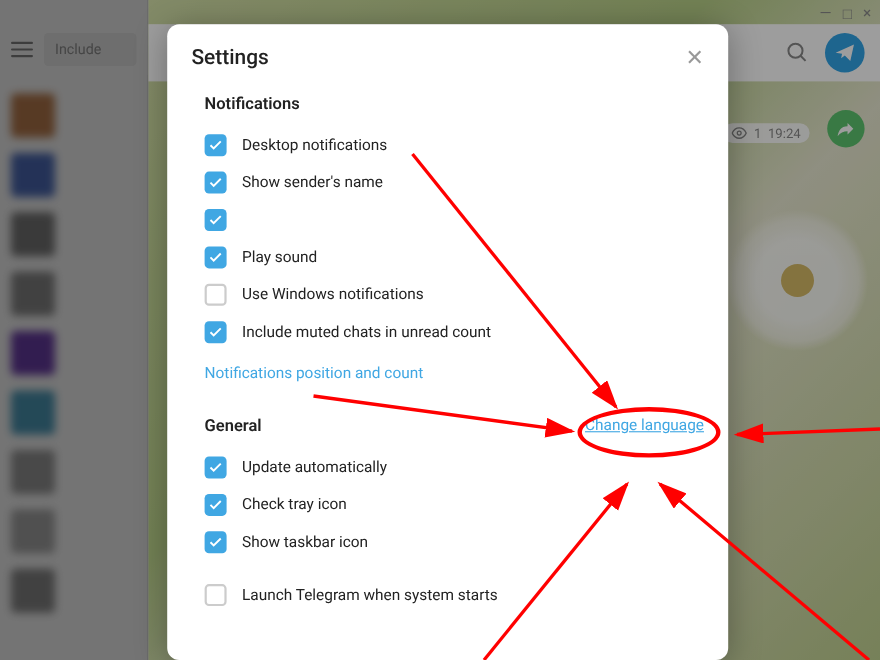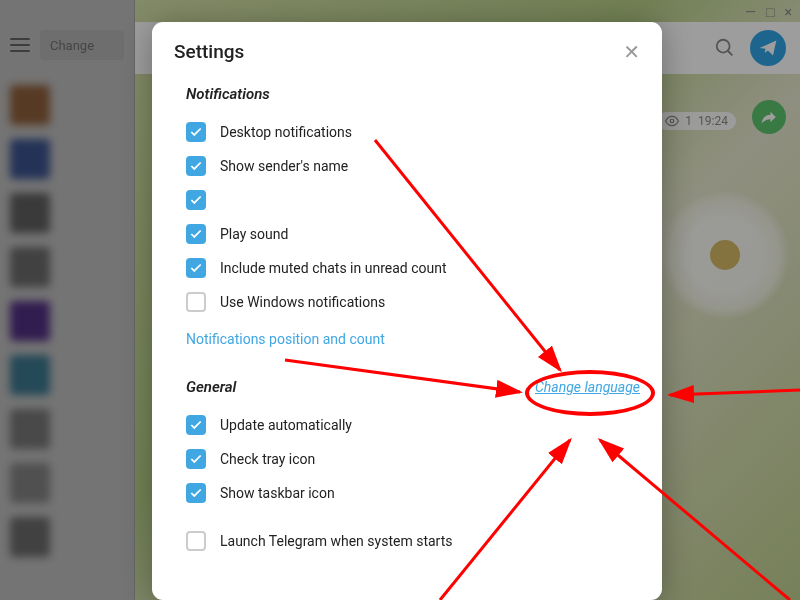--- a/index.html
+++ b/index.html
@@ -102,21 +102,21 @@
       font-size: 19px; font-weight: 500; color: #222;
     }
     .close-x { font-size: 20px; color: #999; cursor: pointer; line-height: 1; }
     .modal-body {
       flex: 1; overflow-y: auto;
       padding: 0 22px 0 34px;
     }
     .section-header {
       font-size: 15px; font-weight: 600; color: #222;
       margin-top: 12px; margin-bottom: 12px;
-      display: flex; justify-content: space-between; align-items: center; font-style: italic;
+      display: flex; justify-content: space-between; align-items: center;
     }
     .section-header .link { font-weight: 400; font-size: 14px; margin-left: 40px; }
     .setting-row {
       display: flex; align-items: center;
       padding: 7px 0;
       gap: 14px;
     }
     .checkbox {
       width: 20px; height: 20px; border-radius: 4px;
       flex-shrink: 0;
@@ -176,21 +176,21 @@
 <body>
 
 <div class="main-bg">
   <div class="sidebar-bg">
     <div class="sidebar-header">
       <div class="hamburger">
           <div></div>
           <div></div>
           <div></div>
         </div>
-      <div class="search-box">Change</div>
+      <div class="search-box">Include</div>
     </div>
     <div class="chat-list" id="chat-list">
         <div class="chat-item">
           <div class="avatar-blur" style="background: rgb(192, 128, 80); filter: blur(4px);"></div>
         </div>
         <div class="chat-item">
           <div class="avatar-blur" style="background: rgb(80, 112, 192); filter: blur(4px);"></div>
         </div>
         <div class="chat-item">
           <div class="avatar-blur" style="background: rgb(128, 128, 128); filter: blur(4px);"></div>
@@ -279,30 +279,30 @@
         </div>
         <div class="setting-row">
           <div class="checkbox checked">
             <svg viewBox="0 0 24 24" fill="none" stroke="#fff" stroke-width="3">
               <polyline points="4 12 9 17 20 6"></polyline>
             </svg>
           </div>
           <div class="setting-label">Play sound</div>
         </div>
         <div class="setting-row">
-          <div class="checkbox checked">
-            <svg viewBox="0 0 24 24" fill="none" stroke="#fff" stroke-width="3">
-              <polyline points="4 12 9 17 20 6"></polyline>
-            </svg>
-          </div>
-          <div class="setting-label">Include muted chats in unread count</div>
-        </div>
-        <div class="setting-row">
           <div class="checkbox unchecked"></div>
           <div class="setting-label">Use Windows notifications</div>
+        </div>
+        <div class="setting-row">
+          <div class="checkbox checked">
+            <svg viewBox="0 0 24 24" fill="none" stroke="#fff" stroke-width="3">
+              <polyline points="4 12 9 17 20 6"></polyline>
+            </svg>
+          </div>
+          <div class="setting-label">Include muted chats in unread count</div>
         </div>
       </div>
     <div style="padding:10px 0 18px 0;">
       <span class="link">Notifications position and count</span>
     </div>
 
     <div class="section-header">
       <span>General</span>
       <span class="link" style="text-decoration:underline;">Change language</span>
     </div>

